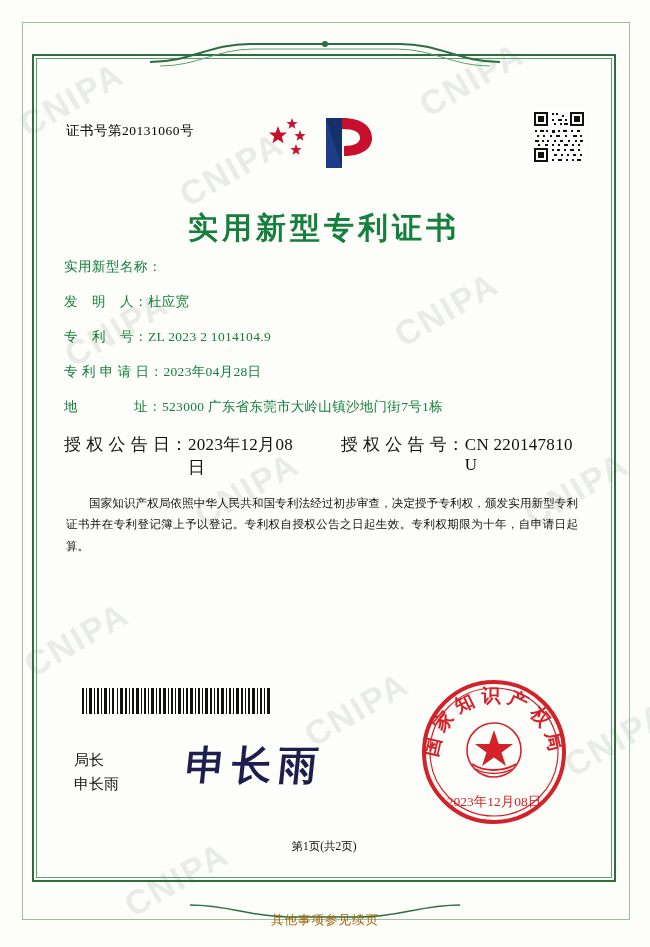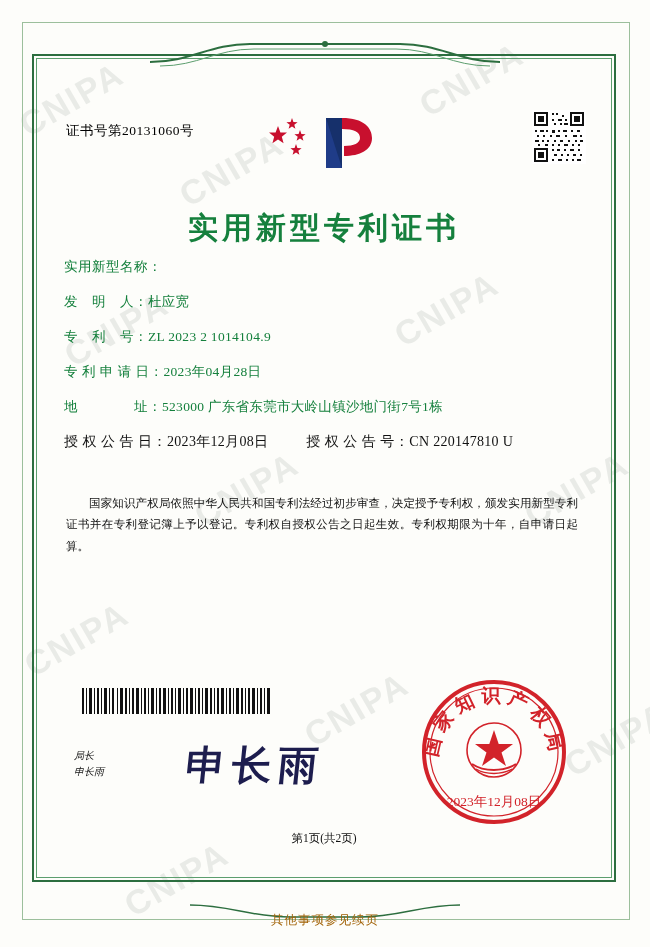--- a/index.html
+++ b/index.html
@@ -112,21 +112,21 @@
   .field-label {
     white-space: pre;
     letter-spacing: 0.5px;
   }
   .field-value {
     letter-spacing: 0.3px;
   }
   .field-row-double {
     display: flex;
     align-items: baseline;
-    font-size: 14px;
+    font-size: 17px;
     color: #111;
     margin-bottom: 17px;
   }
   .field-gap {
     width: 38px;
   }
   .paragraphs {
     position: absolute;
     left: 30px;
     top: 435px;
@@ -144,24 +144,23 @@
     position: absolute;
     left: 46px;
     top: 630px;
     width: 190px;
     height: 26px;
   }
   .signature-block {
     position: absolute;
     left: 38px;
     top: 690px;
-    font-size: 10px;
+    font-size: 15px;
     line-height: 1.6;
     color: #111;
-    font-style: italic;
   }
   .handwriting {
     position: absolute;
     left: 150px;
     top: 680px;
     font-size: 40px;
     font-family: "Liberation Serif", serif;
     color: #1d1d4e;
     letter-spacing: 6px;
     transform: skewX(-6deg);
@@ -170,21 +169,21 @@
   .seal {
     position: absolute;
     right: 44px;
     top: 620px;
     width: 148px;
     height: 148px;
   }
   .page-no {
     position: absolute;
     left: 0; right: 0;
-    bottom: 32px;
+    bottom: 24px;
     text-align: center;
     font-size: 11.5px;
     color: #111;
     margin-top: 40px;
   }
   .footer-note {
     position: absolute;
     left: 0; right: 0;
     bottom: 18px;
     text-align: center;

